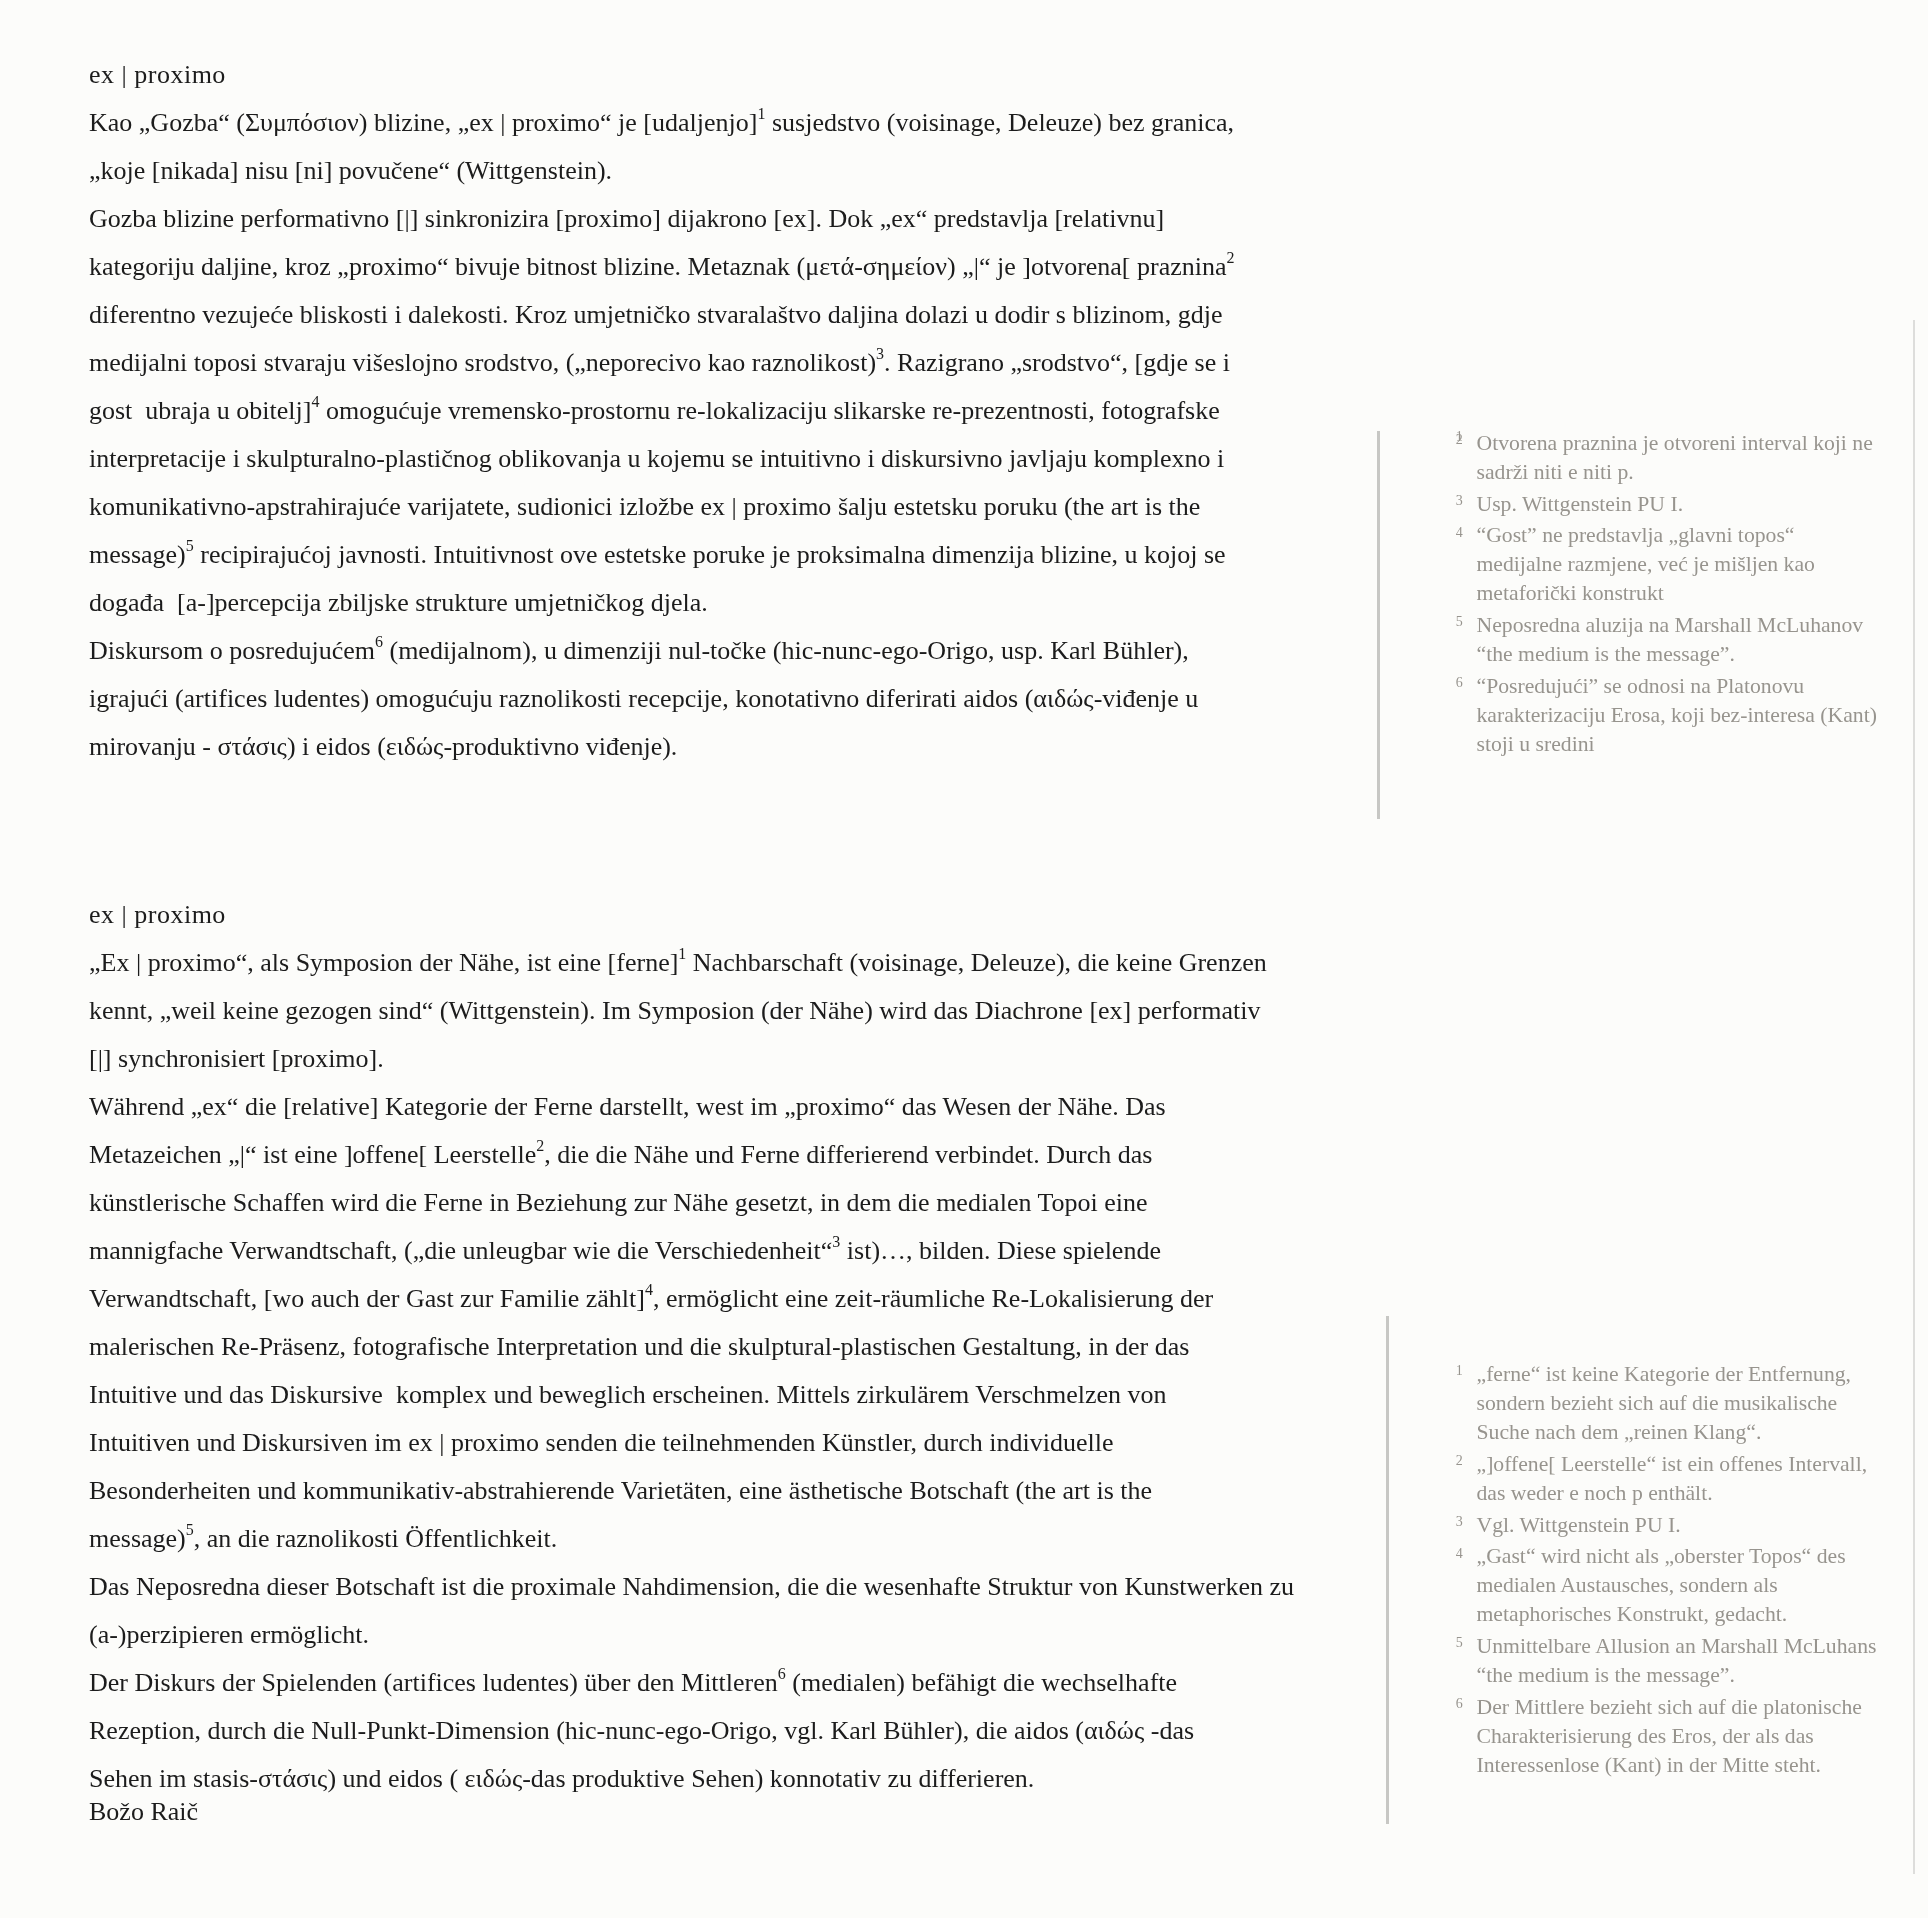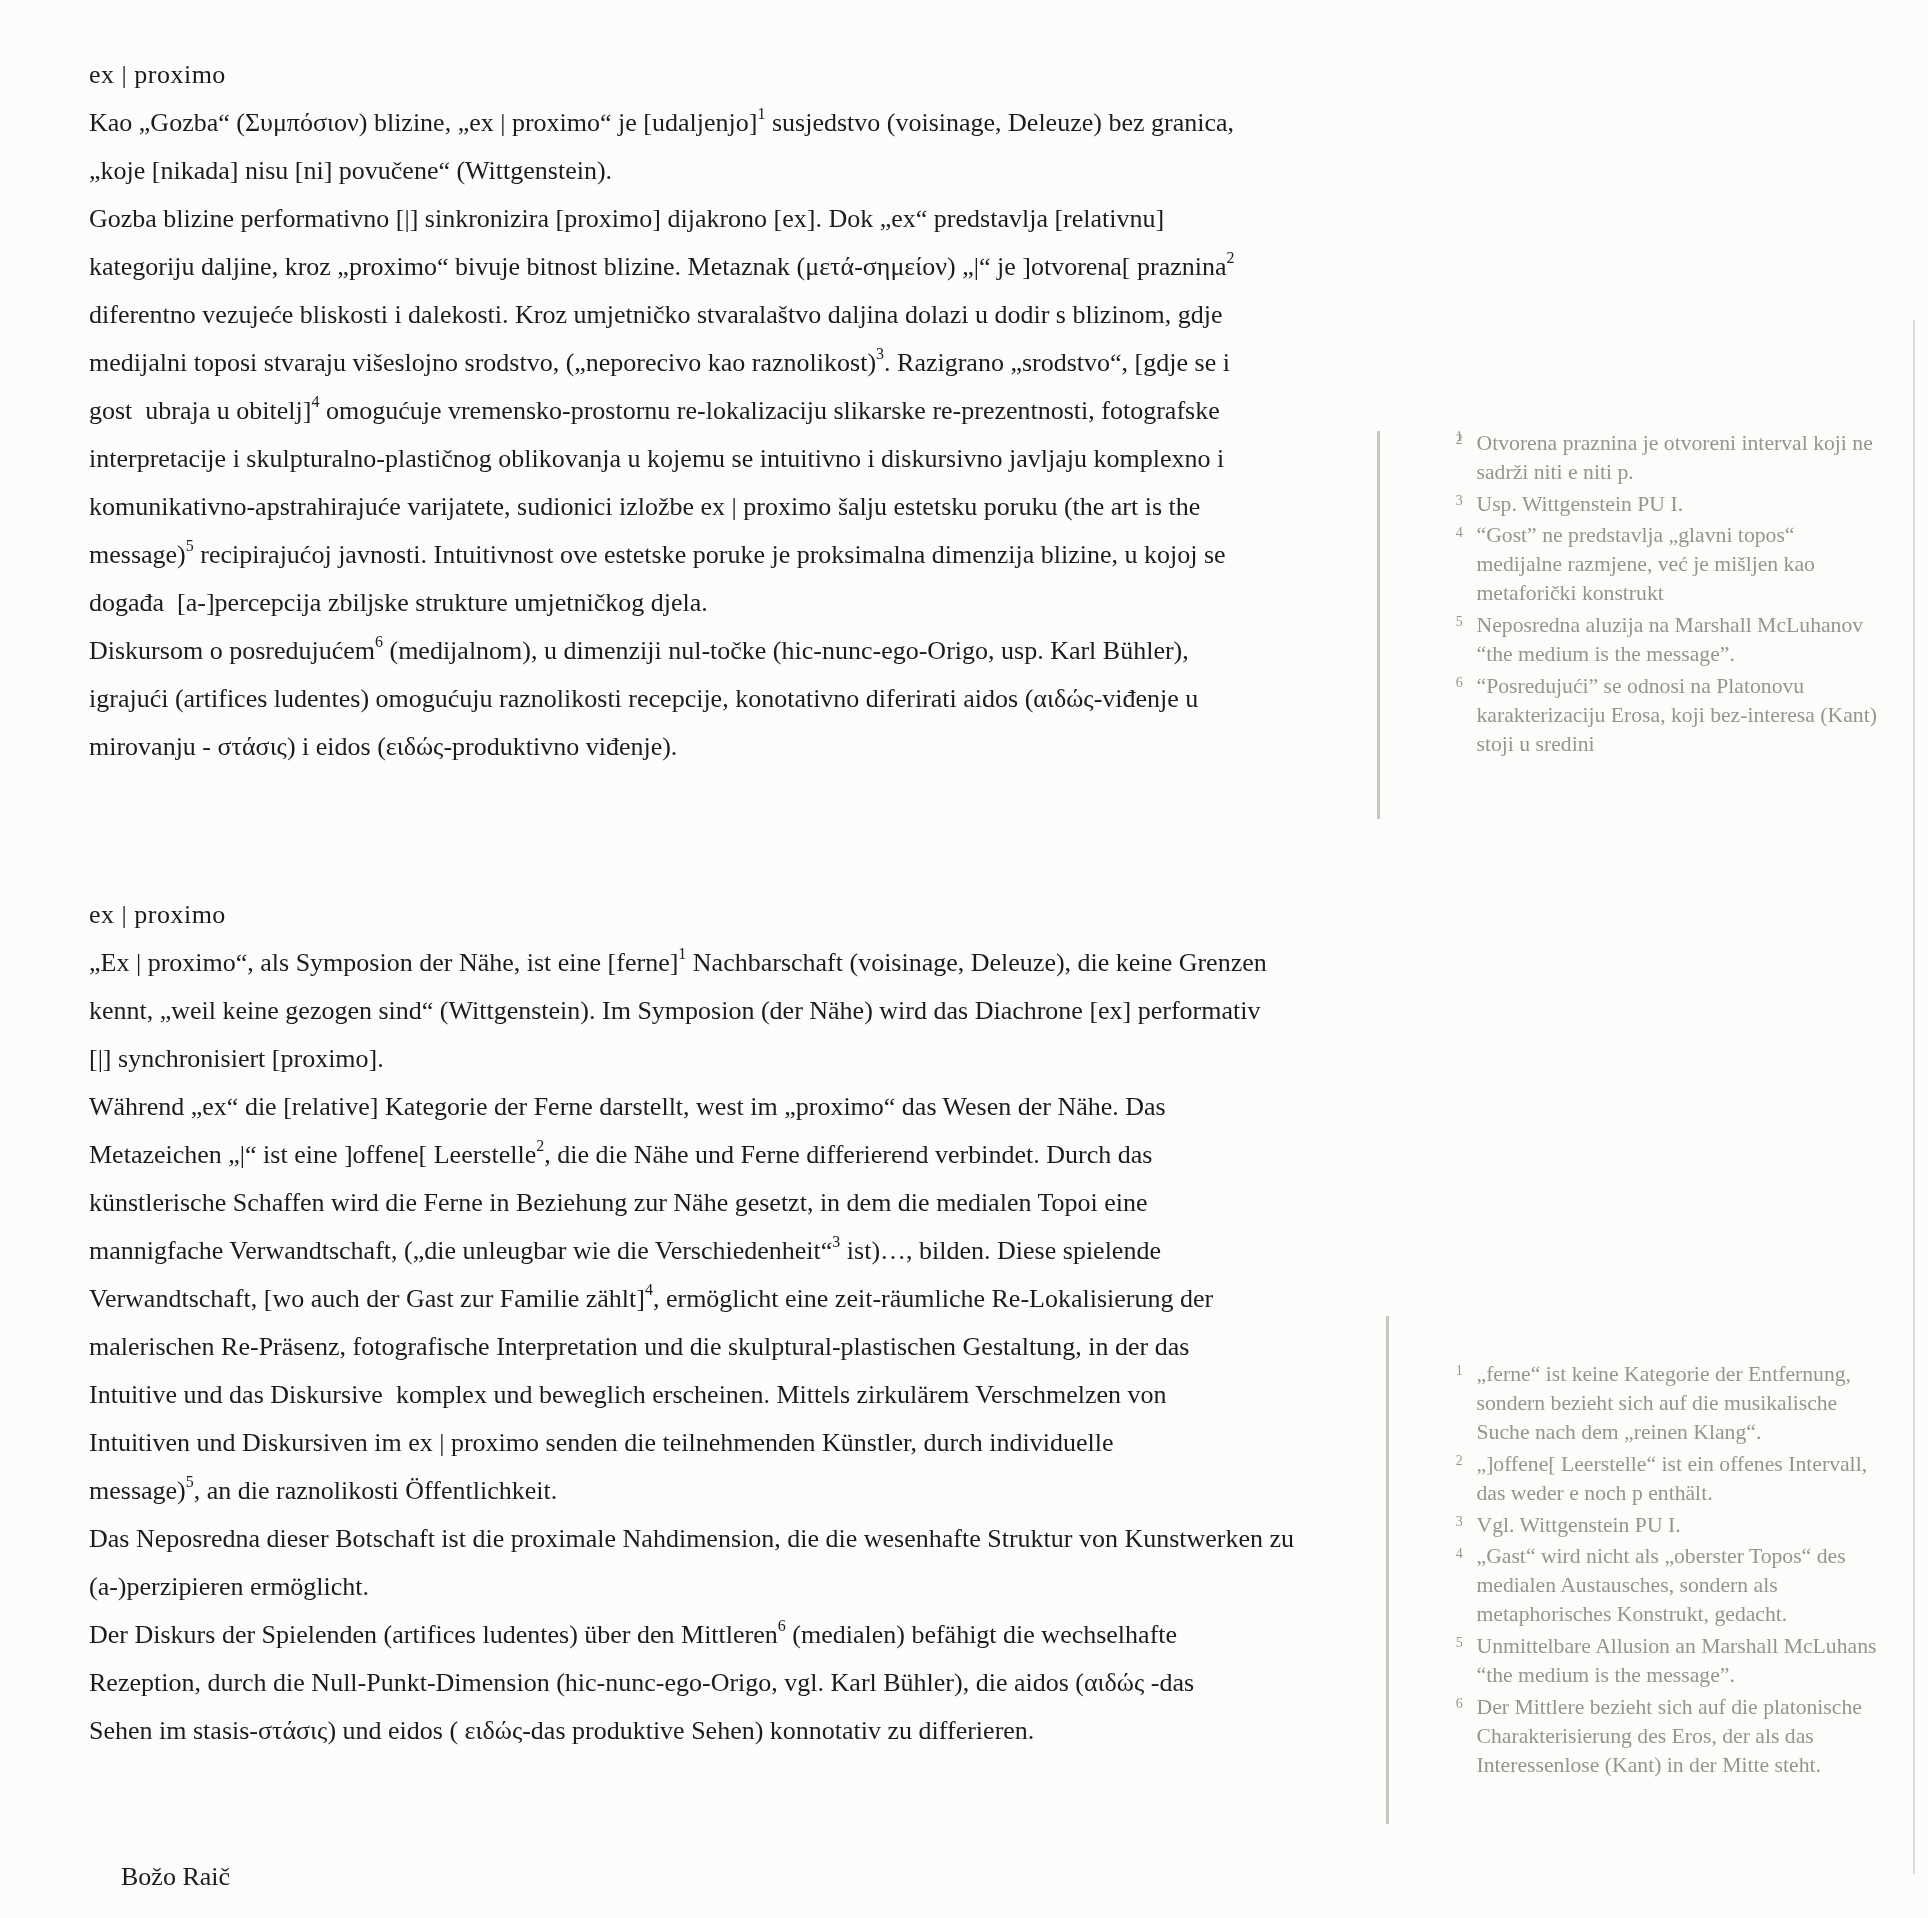--- a/index.html
+++ b/index.html
@@ -91,20 +91,21 @@
       <div class="body-line"><span>kennt, „weil keine gezogen sind“ (Wittgenstein). Im </span><span class="it">Symposion</span><span> (</span><span class="it">der Nähe</span><span>) wird das Diachrone [ex] performativ</span></div>
       <div class="body-line"><span>[|] synchronisiert [proximo].</span></div>
       <div class="body-line"><span>Während „ex“ die [relative] Kategorie der Ferne darstellt, west im „proximo“ das Wesen der Nähe. Das</span></div>
       <div class="body-line"><span>Metazeichen „|“ ist eine ]offene[ Leerstelle</span><sup>2</sup><span>, die die Nähe und Ferne differierend verbindet. Durch das</span></div>
       <div class="body-line"><span>künstlerische Schaffen wird die Ferne in Beziehung zur Nähe gesetzt, in dem die medialen Topoi eine</span></div>
       <div class="body-line"><span>mannigfache </span><span class="it">Verwandtschaft</span><span>, („die unleugbar wie die Verschiedenheit“</span><sup>3</sup><span> ist)…, bilden. Diese spielende</span></div>
       <div class="body-line"><span class="it">Verwandtschaft</span><span>, [</span><span class="it">wo auch der Gast zur Familie zählt</span><span>]</span><sup>4</sup><span>, ermöglicht eine zeit-räumliche Re-Lokalisierung der</span></div>
       <div class="body-line"><span>malerischen Re-Präsenz, fotografische Interpretation und die skulptural-plastischen Gestaltung, in der das</span></div>
       <div class="body-line"><span>Intuitive und das Diskursive  komplex und beweglich erscheinen. Mittels zirkulärem Verschmelzen von</span></div>
       <div class="body-line"><span>Intuitiven und Diskursiven im </span><span class="it">ex | proximo</span><span> senden die teilnehmenden Künstler, durch individuelle</span></div>
+      <div class="body-line"><span>Besonderheiten und kommunikativ-abstrahierende Varietäten, eine ästhetische Botschaft (</span><span class="it">the art is the</span></div>
       <div class="body-line"><span class="it">message</span><span>)</span><sup>5</sup><span>, an die raznolikosti Öffentlichkeit.</span></div>
       <div class="body-line"><span class="it">Das Neposredna</span><span> dieser </span><span class="it">Botschaft</span><span> ist die proximale Nahdimension, die die wesenhafte Struktur von Kunstwerken zu</span></div>
       <div class="body-line"><span>(a-)perzipieren ermöglicht.</span></div>
       <div class="body-line"><span class="it">Der Diskurs</span><span> der Spielenden (artifices ludentes) über den </span><span class="it">Mittleren</span><sup>6</sup><span> (medialen) befähigt die wechselhafte</span></div>
       <div class="body-line"><span>Rezeption, durch die Null-Punkt-Dimension (</span><span class="it">hic-nunc-ego-Origo</span><span>, vgl. Karl Bühler), die </span><span class="it">aidos</span><span> (αιδώς -das</span></div>
       <div class="body-line"><span>Sehen im </span><span class="it">stasis</span><span>-στάσις) und </span><span class="it">eidos</span><span> ( ειδώς-das produktive Sehen) konnotativ zu differieren.</span></div>
     </div>
 </div>
 
 <div id="cro-fns" class="fn-col" style="left:1452px; top:426px;">
@@ -122,14 +123,14 @@
     <div class="footnote"><span class="fn-num">3</span><span><span>Vgl. Wittgenstein PU I.</span></span></div>
     <div class="footnote"><span class="fn-num">4</span><span><span>„Gast“ wird nicht als „oberster Topos“ des medialen Austausches, sondern als metaphorisches Konstrukt,  gedacht.</span></span></div>
     <div class="footnote"><span class="fn-num">5</span><span><span>Unmittelbare Allusion an Marshall McLuhans “the medium is the message”.</span></span></div>
     <div class="footnote"><span class="fn-num">6</span><span><span>Der Mittlere bezieht sich auf  die platonische Charakterisierung des Eros, der als das </span><span class="it">Interessenlose</span><span> (Kant) in der Mitte steht.</span></span></div>
   </div>
 
 <div class="vrule" style="left:1377px; top:431px; height:388px;"></div>
 <div class="vrule" style="left:1386px; top:1316px; height:508px;"></div>
 <div class="edge-line" style="left:1913px; top:320px; height:1554px;"></div>
 
-<div class="signature" style="left:89px; top:1853px;margin-left:32px;">Božo Raič</div>
+<div class="signature" style="left:89px; top:1788px;">Božo Raič</div>
 
 
 </body></html>

